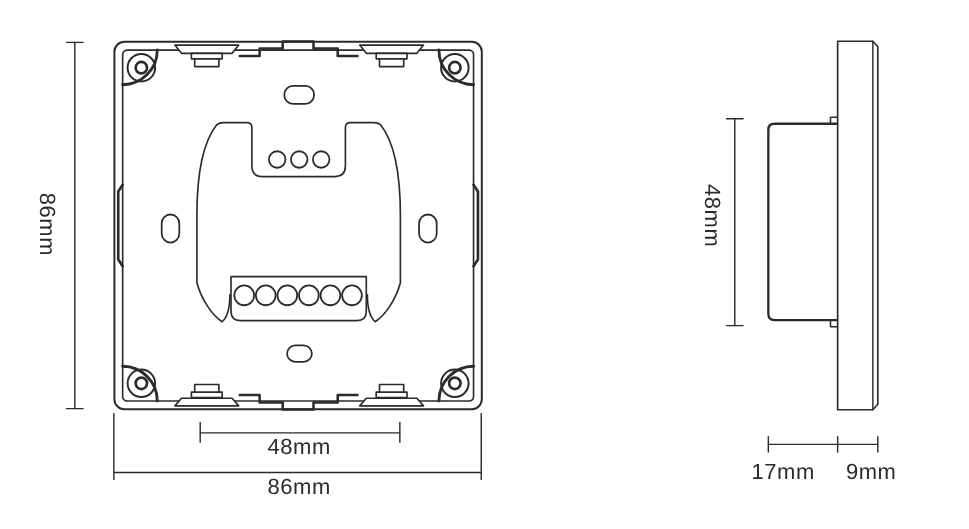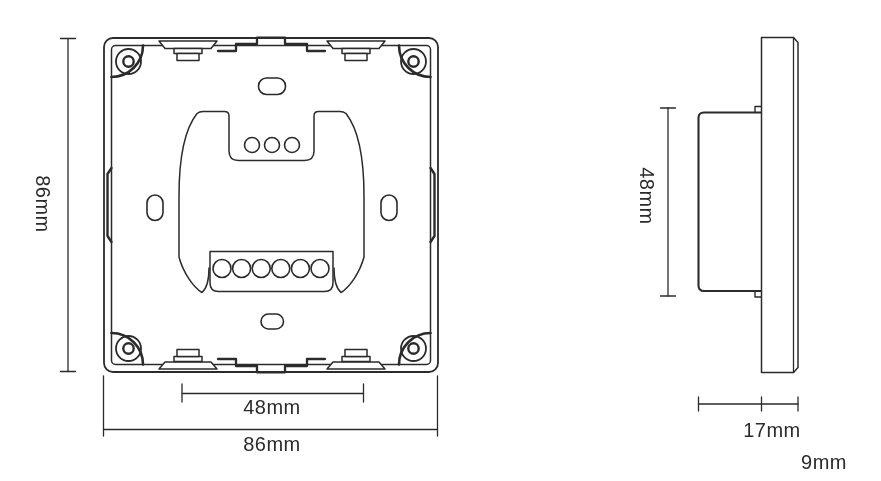--- a/index.html
+++ b/index.html
@@ -174,17 +174,17 @@
   </svg>
 
   <span class="dim-label vertical" style="left:42px; top:204px;">86mm</span>
 
   <span class="dim-label" style="left:272px; top:407px;">48mm</span>
 
   <span class="dim-label" style="left:272px; top:444px;">86mm</span>
 
   <span class="dim-label vertical" style="left:646px; top:196px;">48mm</span>
 
-  <span class="dim-label" style="left:772px; top:430px;">17mm</span>
+  <span class="dim-label" style="left:712px; top:430px;">17mm</span>
 
-  <span class="dim-label" style="left:824px; top:430px;margin-top:32px;">9mm</span>
+  <span class="dim-label" style="left:792px; top:430px;">9mm</span>
 
 </div>
 
 </body></html>

